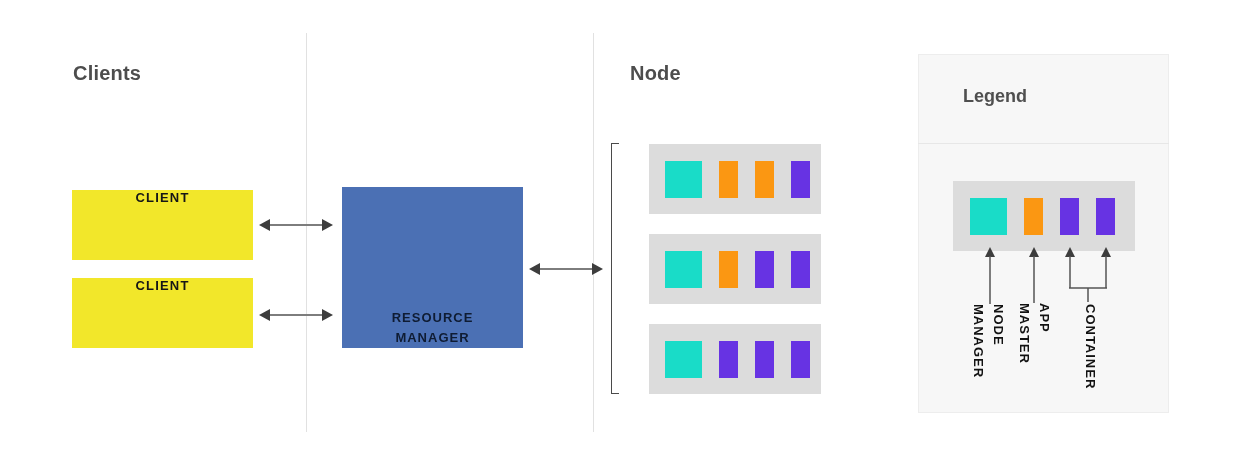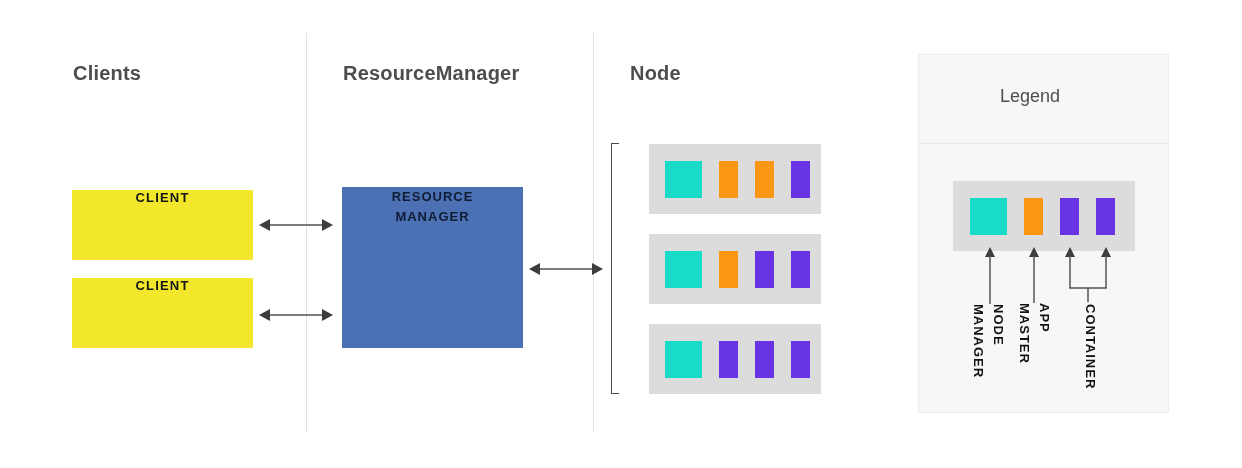--- a/index.html
+++ b/index.html
@@ -9,55 +9,54 @@
   .divider { position:absolute; top:33px; height:399px; width:1px; background:#e1e1e1; }
   .col-heading { position:absolute; top:62px; font-size:20px; font-weight:600; color:#4d4d4d; letter-spacing:.2px; }
 
   
   .client-box { position:absolute; left:72px; width:181px; height:70px;
                 display:flex; align-items:flex-start; justify-content:center; }
   .box-label { font-size:13px; font-weight:bold; letter-spacing:1.2px; color:#161616; }
 
   
   .rm-box { position:absolute; left:342px; top:187px; width:181px; height:161px;
-            display:flex; flex-direction:column; align-items:center; justify-content:flex-start; }
+            display:flex; flex-direction:column; align-items:center; justify-content:flex-end; }
   .rm-box .box-label { color:#0f1c33; line-height:20px; letter-spacing:1px; }
 
   .arrow-svg { position:absolute; }
 
   
   .bracket { position:absolute; left:611px; top:143px; width:8px; height:251px;
              border-left:1.5px solid #4a4a4a; border-top:1.5px solid #4a4a4a; border-bottom:1.5px solid #4a4a4a; }
   .node-rows { position:absolute; left:649px; top:144px; display:flex; flex-direction:column; gap:20px; }
   .node-row { width:172px; height:70px; display:flex; align-items:center; gap:17px; padding-left:16px; }
   .chip { width:19px; height:37px; flex:0 0 auto; }
   .chip-wide { width:37px; }
 
   
   .legend-panel { position:absolute; left:918px; top:54px; width:251px; height:359px;
                   border:1px solid #ededed; }
-  .legend-title { position:absolute; left:1000px; top:86px; font-size:18px; font-weight:400; color:#4f4f4f; }
+  .legend-title { position:absolute; left:963px; top:86px; font-size:18px; font-weight:700; color:#4f4f4f; }
   .legend-divider { position:absolute; left:918px; top:143px; width:251px; height:1px; background:#e7e7e7; }
   .legend-chip-box { position:absolute; left:953px; top:181px; width:182px; height:70px;
                      display:flex; align-items:center; gap:17px; padding-left:17px; }
   .vlabel { position:absolute; writing-mode:vertical-rl; text-orientation:mixed;
             font-size:13px; font-weight:bold; letter-spacing:1px; color:#121212;
             line-height:20px; height:108px; }
   .vlabel div { white-space:nowrap; }
 </style>
 </head>
 <body>
 
 <div id="canvas">
 
   <div class="divider" style="left:306px"></div>
   <div class="divider" style="left:593px"></div>
 
   <div class="col-heading" style="left:73px">Clients</div>
-  <div class="col-heading" style="left:343px">ResourceManager</div>
   <div class="col-heading" style="left:630px">Node</div>
 
   <div class="client-box" style="top: 190px; background: rgb(242, 231, 42);">
     <span class="box-label">CLIENT</span>
   </div>
   <div class="client-box" style="top: 278px; background: rgb(242, 231, 42);">
     <span class="box-label">CLIENT</span>
   </div>
 
   <svg class="arrow-svg" style="left:258px; top:215px" width="76" height="20">

